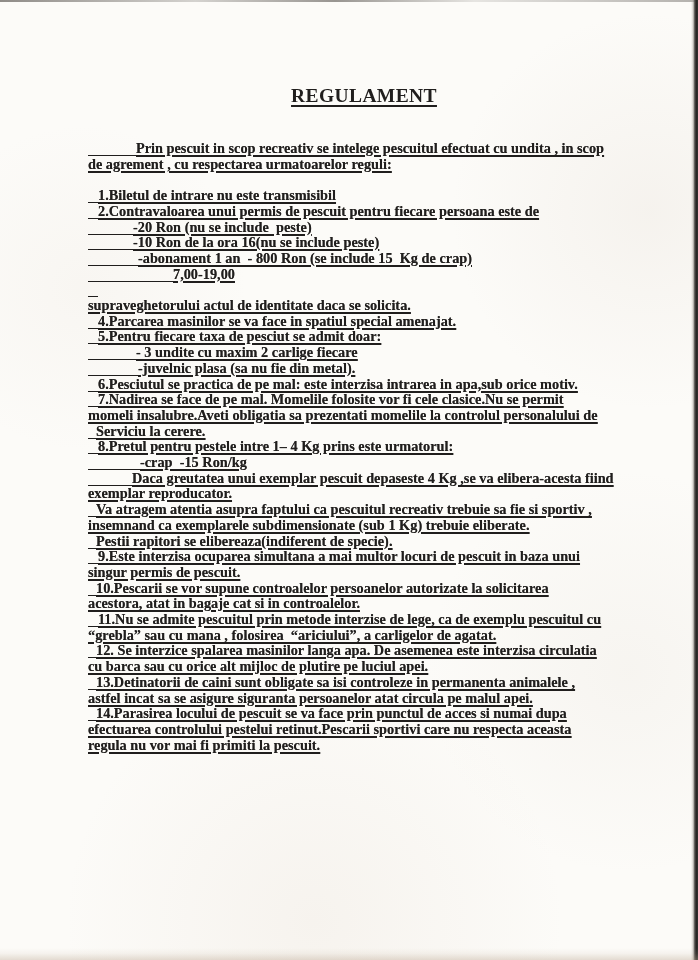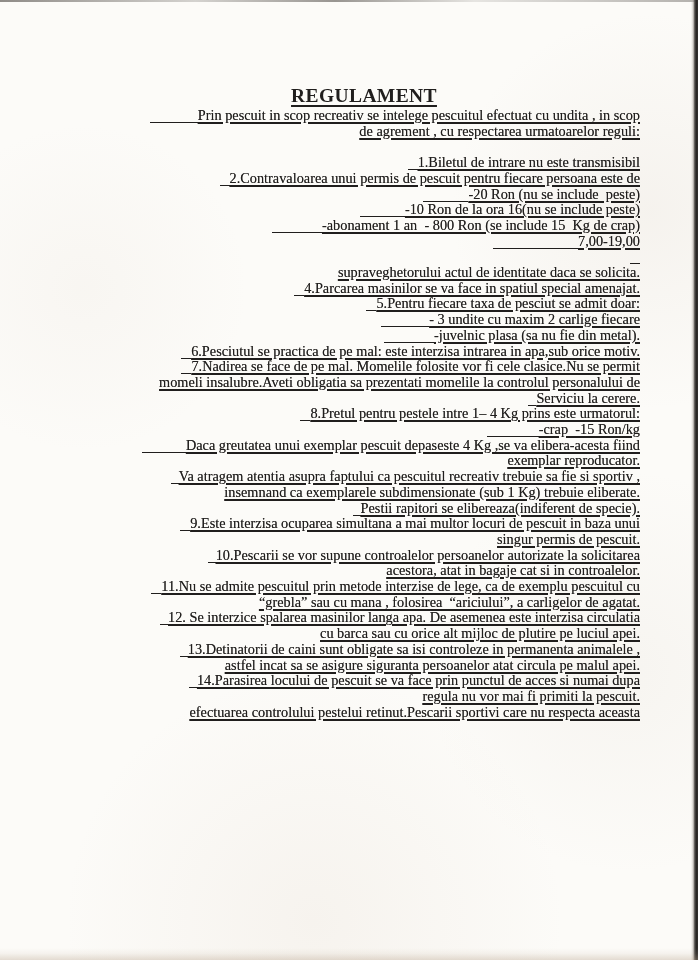--- a/index.html
+++ b/index.html
@@ -31,33 +31,32 @@
   }
   .bottom-shade {
     position:absolute; bottom:0; left:0; width:100%; height:12px;
     background:linear-gradient(0deg, rgba(186,166,144,.38), rgba(186,166,144,.10) 55%, rgba(186,166,144,0));
   }
   .content {
     position:absolute; left:88px; top:0; width:552px;
     color:#201e1d;
   }
   .title {
-    margin-top:84px; 
+    margin-top:84px; margin-bottom:33px;
     text-align:center;
     font-size:19.5px; font-weight:bold; line-height:24px; letter-spacing:.4px;
     text-decoration:underline;
     text-decoration-thickness:2px;
     text-underline-offset:3px;
   }
   .line {
     white-space:nowrap;
     min-height:15.7px; line-height:15.7px;
-    font-size:14.3px; font-weight:normal;
+    font-size:14.3px; font-weight:bold;
     text-shadow:0 0 .4px rgba(32,30,29,.65);
-    text-align:right;
   }
   .line .txt {
     text-decoration:underline;
     text-decoration-thickness:1.5px;
     text-underline-offset:2px;
   }
   .line .lead {
     display:inline-block;
     height:10px;
     margin-bottom:-3px;
@@ -102,19 +101,19 @@
         <div class="line"><span class="txt">singur permis de pescuit.</span></div>
         <div class="line"><span class="lead" style="width: 8px;"></span><span class="txt">10.Pescarii se vor supune controalelor persoanelor autorizate la solicitarea</span></div>
         <div class="line"><span class="txt">acestora, atat in bagaje cat si in controalelor.</span></div>
         <div class="line"><span class="lead" style="width: 10px;"></span><span class="txt">11.Nu se admite pescuitul prin metode interzise de lege, ca de exemplu pescuitul cu</span></div>
         <div class="line"><span class="txt">“grebla” sau cu mana , folosirea&nbsp; “ariciului”, a carligelor de agatat.</span></div>
         <div class="line"><span class="lead" style="width: 8px;"></span><span class="txt">12. Se interzice spalarea masinilor langa apa. De asemenea este interzisa circulatia</span></div>
         <div class="line"><span class="txt">cu barca sau cu orice alt mijloc de plutire pe luciul apei.</span></div>
         <div class="line"><span class="lead" style="width: 8px;"></span><span class="txt">13.Detinatorii de caini sunt obligate sa isi controleze in permanenta animalele ,</span></div>
         <div class="line"><span class="txt">astfel incat sa se asigure siguranta persoanelor atat circula pe malul apei.</span></div>
         <div class="line"><span class="lead" style="width: 8px;"></span><span class="txt">14.Parasirea locului de pescuit se va face prin punctul de acces si numai dupa</span></div>
+        <div class="line"><span class="txt">efectuarea controlului pestelui retinut.Pescarii sportivi care nu respecta aceasta</span></div>
         <div class="line"><span class="txt">regula nu vor mai fi primiti la pescuit.</span></div>
-        <div class="line"><span class="txt">efectuarea controlului pestelui retinut.Pescarii sportivi care nu respecta aceasta</span></div>
       </div>
   </div>
   <div class="right-edge"></div>
   <div class="bottom-shade"></div>
 </div>
 
 </body></html>

